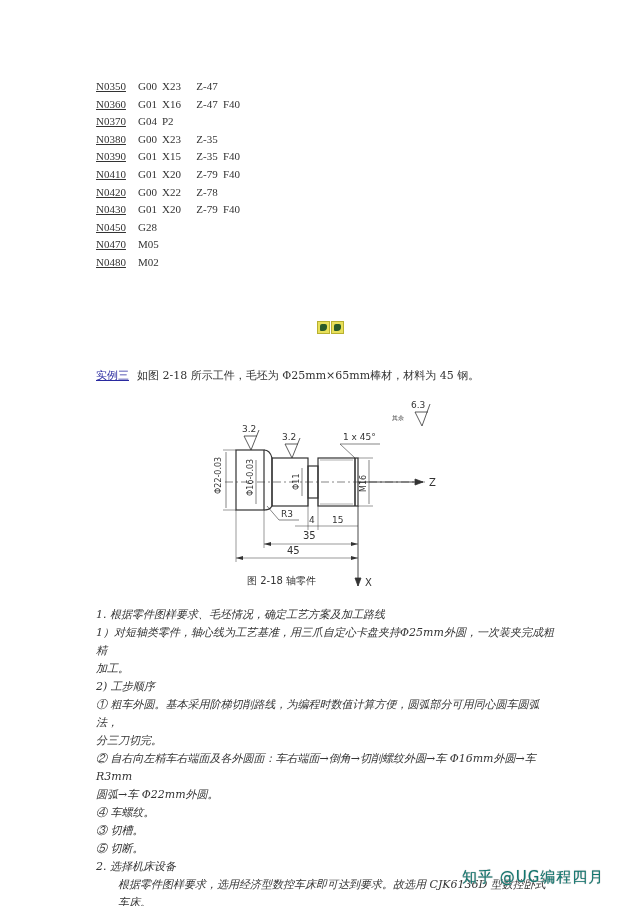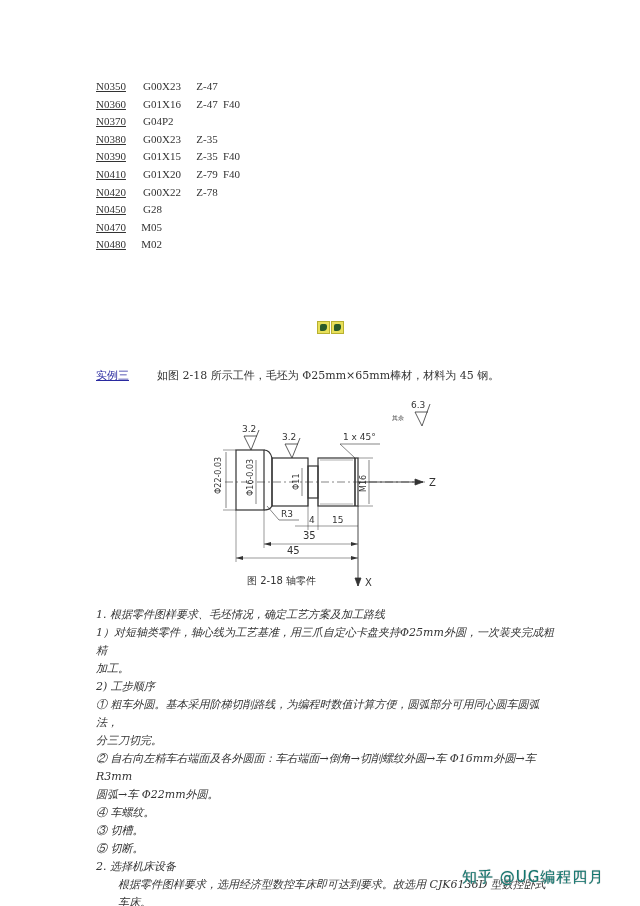--- a/index.html
+++ b/index.html
@@ -9,37 +9,37 @@
     color: #222;
   }
   .code-block { position: absolute; left: 96px; top: 78px; }
   .code-line {
     height: 17.6px; line-height: 17.6px; font-size: 11px;
     font-family: "Liberation Serif", "DejaVu Serif", serif;
     white-space: pre; color: #333;
   }
   .code-line span { display: inline-block; }
   .c-n { width: 42px; text-decoration: underline; }
-  .c-g { width: 24px; text-align: right; }
+  .c-g { width: 24px; }
   .c-x { width: 29px; }
   .c-z { width: 32px; text-align: center; }
   .nav-icons { position: absolute; left: 317px; top: 321px; display: flex; gap: 1px; }
   .nav-icon {
     width: 13px; height: 13px; background: #e8e05a; border: 1px solid #b8b030;
     position: relative; box-sizing: border-box;
   }
   .nav-icon::after {
     content: ""; position: absolute; left: 2px; top: 2px; width: 7px; height: 7px;
     background: #2a5a2a; border-radius: 2px 2px 4px 1px;
   }
   .example-line {
     position: absolute; left: 96px; top: 368px; font-size: 11px; line-height: 16px;
     font-family: "DejaVu Serif", serif; color: #333; white-space: nowrap;
   }
-  .example-link { color: #2a2aa0; text-decoration: underline; margin-right: 28px; }
+  .example-link { color: #2a2aa0; text-decoration: underline; margin-right: 8px; }
   .figure { position: absolute; left: 195px; top: 396px; width: 260px; height: 196px; }
   .text-block { position: absolute; left: 96px; top: 606px; width: 460px; font-size: 11px; color: #333; }
   .p { line-height: 18px; margin: 0; font-family: "DejaVu Serif", serif; font-style: italic; }
   .indent { padding-left: 22px; }
   .watermark {
     position: absolute; left: 462px; top: 868px; font-size: 15px; color: #0f766e;
     text-shadow: 0 0 1px #bbb, 0 0 1px #bbb; letter-spacing: 1px;
     font-family: "DejaVu Sans", sans-serif;
     text-align: center;
   }
@@ -48,20 +48,21 @@
 <body>
 
 <div class="code-block" id="code-block">
     <div class="code-line"><span class="c-n">N0350</span><span class="c-g">G00</span><span class="c-x">X23</span><span class="c-z">Z-47</span><span class="c-f"></span></div>
     <div class="code-line"><span class="c-n">N0360</span><span class="c-g">G01</span><span class="c-x">X16</span><span class="c-z">Z-47</span><span class="c-f">F40</span></div>
     <div class="code-line"><span class="c-n">N0370</span><span class="c-g">G04</span><span class="c-x">P2</span><span class="c-z"></span><span class="c-f"></span></div>
     <div class="code-line"><span class="c-n">N0380</span><span class="c-g">G00</span><span class="c-x">X23</span><span class="c-z">Z-35</span><span class="c-f"></span></div>
     <div class="code-line"><span class="c-n">N0390</span><span class="c-g">G01</span><span class="c-x">X15</span><span class="c-z">Z-35</span><span class="c-f">F40</span></div>
     <div class="code-line"><span class="c-n">N0410</span><span class="c-g">G01</span><span class="c-x">X20</span><span class="c-z">Z-79</span><span class="c-f">F40</span></div>
     <div class="code-line"><span class="c-n">N0420</span><span class="c-g">G00</span><span class="c-x">X22</span><span class="c-z">Z-78</span><span class="c-f"></span></div>
+    <div class="code-line"><span class="c-n">N0430</span><span class="c-g">G01</span><span class="c-x">X20</span><span class="c-z">Z-79</span><span class="c-f">F40</span></div>
     <div class="code-line"><span class="c-n">N0450</span><span class="c-g">G28</span><span class="c-x"></span><span class="c-z"></span><span class="c-f"></span></div>
     <div class="code-line"><span class="c-n">N0470</span><span class="c-g">M05</span><span class="c-x"></span><span class="c-z"></span><span class="c-f"></span></div>
     <div class="code-line"><span class="c-n">N0480</span><span class="c-g">M02</span><span class="c-x"></span><span class="c-z"></span><span class="c-f"></span></div>
   </div>
 
 <div class="nav-icons">
   <div class="nav-icon"></div>
   <div class="nav-icon"></div>
 </div>
 

